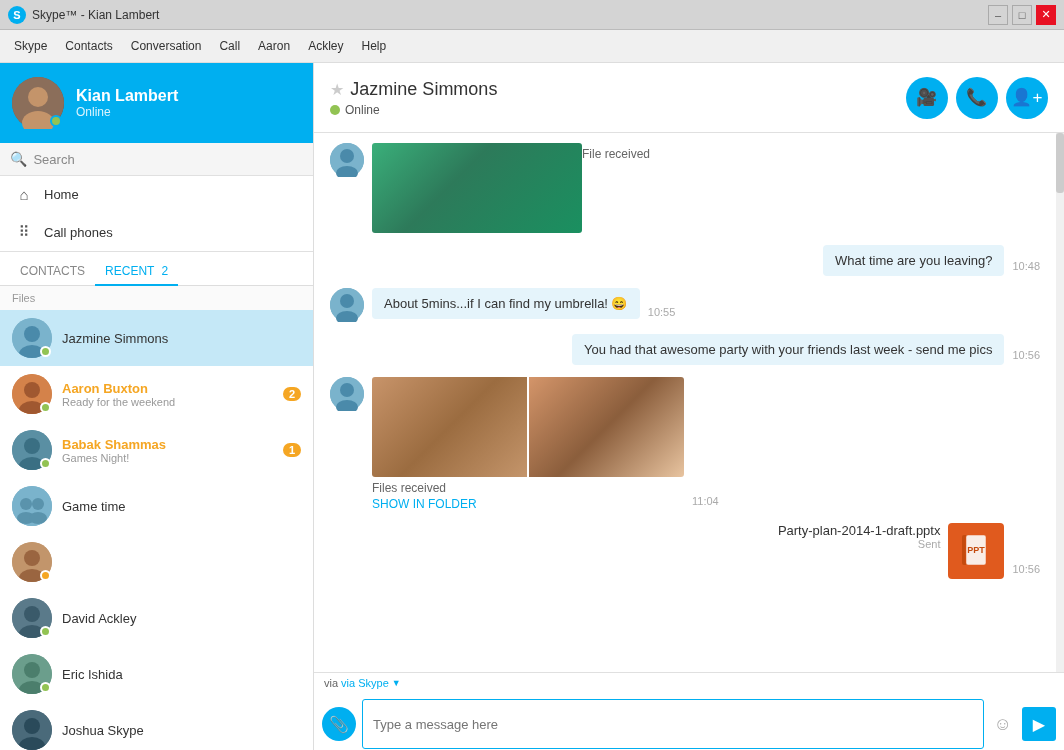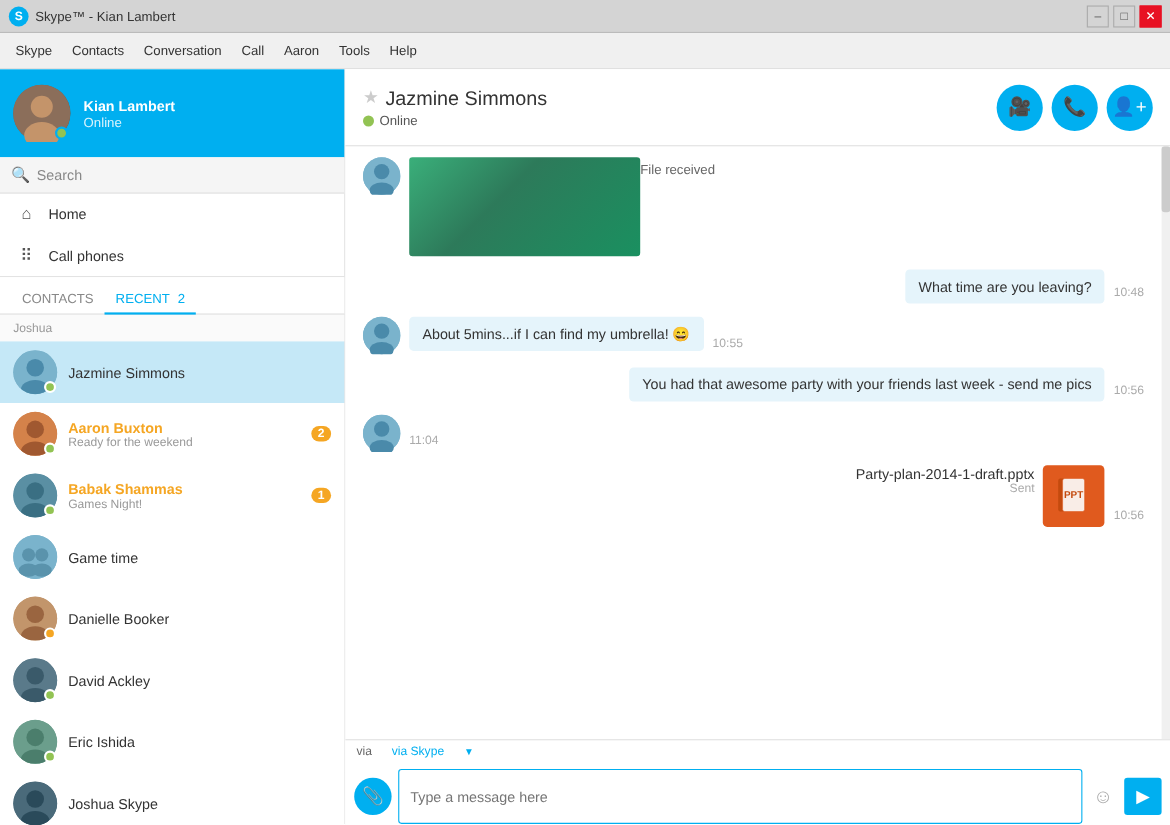--- a/index.html
+++ b/index.html
@@ -45,21 +45,21 @@
       background: #00aff0;
       padding: 14px 12px;
       display: flex;
       align-items: center;
       gap: 12px;
       height: 80px;
     }
     .profile-avatar-placeholder { width: 52px; height: 52px; border-radius: 50%; background: linear-gradient(135deg, #8B6E5A 0%, #5C3D2E 100%); display: flex; align-items: center; justify-content: center; color: white; font-size: 20px; }
     .profile-status-dot { position: absolute; bottom: 2px; right: 2px; width: 12px; height: 12px; background: #92c353; border-radius: 50%; border: 2px solid #00aff0; }
     .profile-info { flex: 1; }
-    .profile-name { color: white; font-size: 13px; font-weight: 600; }
+    .profile-name { color: white; font-size: 16px; font-weight: 600; }
     .profile-status { color: rgba(255,255,255,0.85); font-size: 12px; }
 
     
     .search-bar {
       padding: 8px 10px;
       background: #f5f5f5;
       border-bottom: 1px solid #e0e0e0;
       display: flex;
       align-items: center;
       gap: 6px;
@@ -180,21 +180,21 @@
     .file-sent-row { display: flex; justify-content: flex-end; align-items: flex-start; gap: 8px; margin-bottom: 12px; }
     .file-info { text-align: right; }
     .file-name { font-size: 13px; color: #333; }
     .file-sent-label { font-size: 11px; color: #aaa; }
 
     
     .chat-input-area {
       border-top: 1px solid #e0e0e0;
       background: #fff;
     }
-    .via-skype-bar { padding: 4px 10px; font-size: 11px; color: #666; display: flex; align-items: center; gap: 18px; }
+    .via-skype-bar { padding: 4px 10px; font-size: 11px; color: #666; display: flex; align-items: center; gap: 3px; }
     .via-skype-link { color: #00aff0; cursor: pointer; text-align: center; }
     .chevron-down { font-size: 9px; color: #00aff0; }
     .input-row { display: flex; align-items: center; padding: 6px 8px; gap: 6px; }
     .attach-btn { width: 34px; height: 34px; background: #00aff0; border-radius: 50%; display: flex; align-items: center; justify-content: center; color: white; font-size: 16px; cursor: pointer; flex-shrink: 0; }
     .message-input {
       flex: 1; height: 36px; border: 1px solid #00aff0; border-radius: 3px;
       padding: 24px 10px; font-size: 13px; color: #999; outline: none;
       background: #fff;
     }
     .emoji-btn { font-size: 18px; color: #aaa; cursor: pointer; padding: 4px; }
@@ -226,21 +226,21 @@
     <div class="titlebar-btn close">✕</div>
   </div>
 </div>
 
 <div class="menubar">
   <span class="menubar-item">Skype</span>
   <span class="menubar-item">Contacts</span>
   <span class="menubar-item">Conversation</span>
   <span class="menubar-item">Call</span>
   <span class="menubar-item">Aaron</span>
-  <span class="menubar-item">Tools</span>
+  <span class="menubar-item">Ackley</span>
   <span class="menubar-item">Help</span>
 </div>
 
 <div class="app-body">
 
   <div class="sidebar">
 
     <div class="profile-area">
       <div class="avatar-wrap">
         <div class="profile-avatar-placeholder">
@@ -277,21 +277,21 @@
 
     <div class="tabs-row">
       <div class="tab">CONTACTS</div>
       <div class="tab active">
         <span>RECENT</span>
         <span style="margin-left:4px;">2</span>
       </div>
     </div>
 
     <div class="contacts-list">
-      <div class="section-header">Joshua</div>
+      <div class="section-header">Files</div>
 
       <div class="contact-item active">
         <div class="avatar-wrap">
           <div class="contact-avatar" style="background:#7ab3cc;">
             <svg width="40" height="40" viewBox="0 0 40 40">
               <circle cx="20" cy="20" r="20" fill="#7ab3cc"></circle>
               <circle cx="20" cy="16" r="8" fill="#4a8aaa"></circle>
               <ellipse cx="20" cy="36" rx="13" ry="9" fill="#4a8aaa"></ellipse>
             </svg>
           </div>
@@ -358,23 +358,20 @@
       <div class="contact-item">
         <div class="avatar-wrap">
           <div class="contact-avatar" style="background:#c2956b;">
             <svg width="40" height="40" viewBox="0 0 40 40">
               <circle cx="20" cy="20" r="20" fill="#c2956b"></circle>
               <circle cx="20" cy="16" r="8" fill="#9a6540"></circle>
               <ellipse cx="20" cy="36" rx="13" ry="9" fill="#9a6540"></ellipse>
             </svg>
           </div>
           <div class="status-dot away"></div>
-        </div>
-        <div class="contact-info">
-          <div class="contact-name">Danielle Booker</div>
         </div>
       </div>
 
       <div class="contact-item">
         <div class="avatar-wrap">
           <div class="contact-avatar" style="background:#5a7a8a;">
             <svg width="40" height="40" viewBox="0 0 40 40">
               <circle cx="20" cy="20" r="20" fill="#5a7a8a"></circle>
               <circle cx="20" cy="16" r="8" fill="#3a5a6a"></circle>
               <ellipse cx="20" cy="36" rx="13" ry="9" fill="#3a5a6a"></ellipse>
@@ -488,20 +485,28 @@
         </div>
 
         <div class="msg-row">
           <div class="msg-avatar-placeholder">
             <svg width="34" height="34" viewBox="0 0 34 34">
               <circle cx="17" cy="17" r="17" fill="#7ab3cc"></circle>
               <circle cx="17" cy="13" r="7" fill="#4a8aaa"></circle>
               <ellipse cx="17" cy="30" rx="11" ry="7" fill="#4a8aaa"></ellipse>
             </svg>
           </div>
+          <div style="display:flex;flex-direction:column;">
+            <div style="display:flex;gap:2px;">
+              <div style="width:155px;height:100px;background:linear-gradient(135deg,#c8946a 0%,#9b6c40 50%,#c4956b 100%);border-radius:3px 0 0 3px;"></div>
+              <div style="width:155px;height:100px;background:linear-gradient(135deg,#d4956a 0%,#8B5E3C 50%,#e8c4a0 100%);border-radius:0 3px 3px 0;"></div>
+            </div>
+            <div class="file-label">Files received</div>
+            <div class="show-in-folder">SHOW IN FOLDER</div>
+          </div>
           <div class="msg-time">11:04</div>
         </div>
 
         <div class="file-sent-row">
           <div class="file-info">
             <div class="file-name">Party-plan-2014-1-draft.pptx</div>
             <div class="file-sent-label">Sent</div>
           </div>
           <div style="width:56px;height:56px;background:#e05a1e;border-radius:4px;display:flex;align-items:center;justify-content:center;">
             <svg width="36" height="36" viewBox="0 0 36 36">

